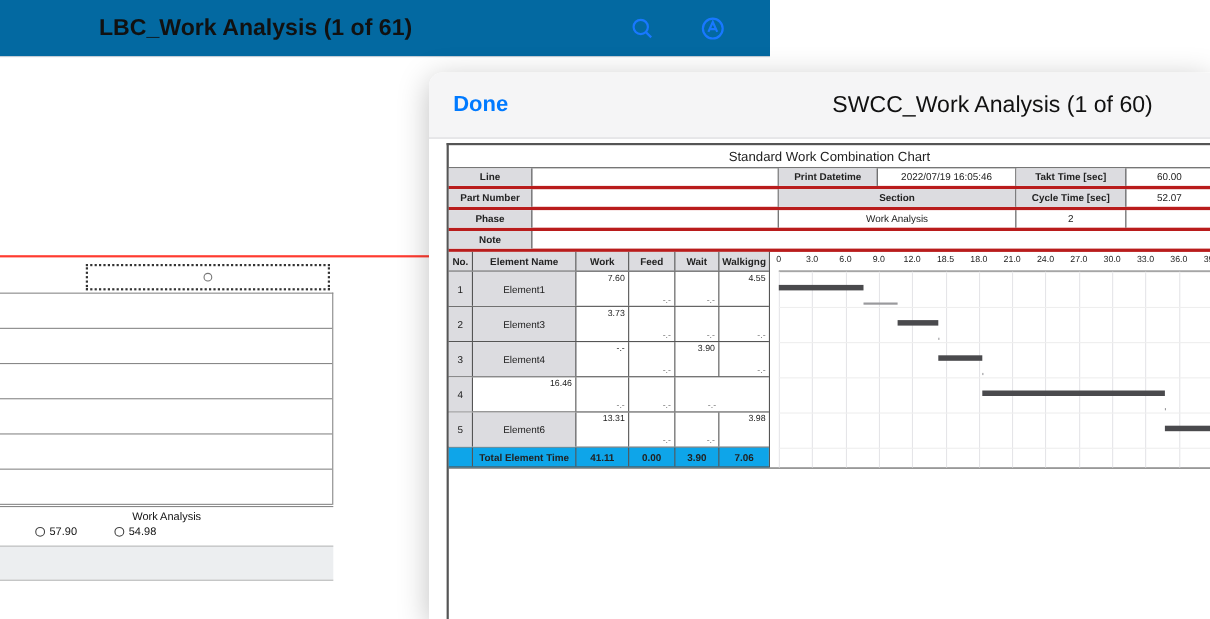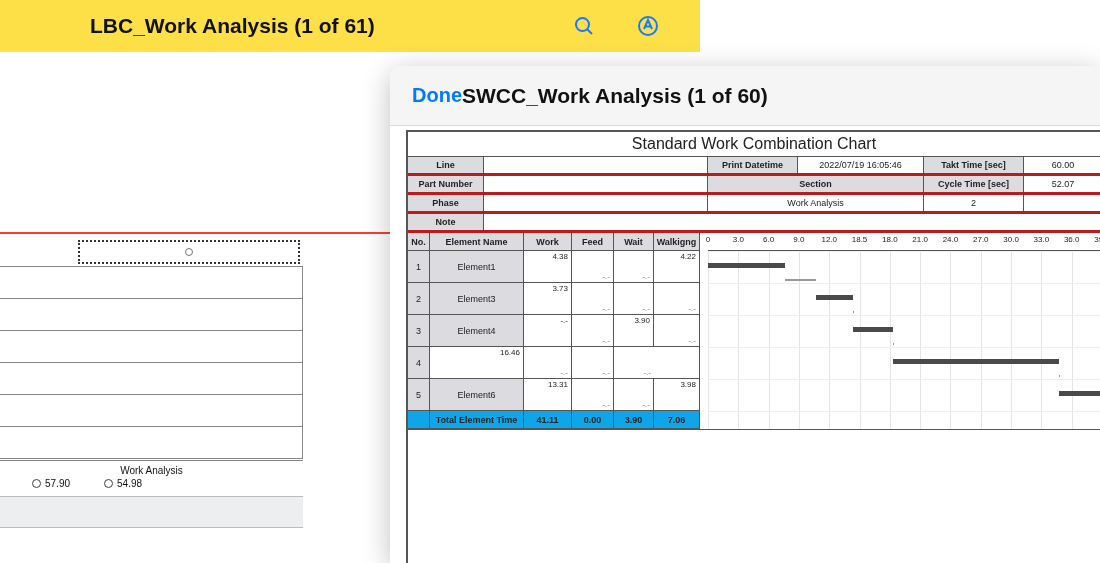--- a/index.html
+++ b/index.html
@@ -10,21 +10,21 @@
     font-size: 13px; color: #111;
   }
 
   
   .back-window {
     position: absolute; left: 0; top: 0; width: 700px; height: 563px;
     background: #fff;
   }
   .back-toolbar {
     height: 52px; display: flex; align-items: center;
-    background: #fde047;
+    background: #0369a1;
     border-bottom: 1px solid #d9d9dc;
     padding: 0 20px;
   }
   .back-title {
     font-size: 21px; font-weight: 700; color: #111; margin-left: 70px;
   }
   .back-toolbar-spacer { flex: 1; }
   .tb-icon {
     width: 28px; height: 28px; margin: 0 18px;
     display: flex; align-items: center; justify-content: center;
@@ -72,31 +72,31 @@
     box-shadow: 0 6px 28px rgba(0,0,0,0.25);
     overflow: hidden;
   }
   .front-toolbar {
     height: 60px; display: flex; align-items: center;
     background: #f5f5f6; border-bottom: 1px solid #d9d9dc;
     padding: 0 22px;
   }
   .done-btn { color: #007aff; font-size: 20px; font-weight: 600; cursor: pointer; }
   .front-title {
-    flex: 1; text-align: left; font-size: 21px; font-weight: 700; color: #111;
+    flex: 1; text-align: right; font-size: 21px; font-weight: 400; color: #111;
     padding-right: 30px;
   }
 
   .doc {
     position: absolute; left: 16px; top: 64px; right: 0; bottom: 0;
     border: 2px solid #555; border-right: none; border-bottom: none;
     background: #fff; font-size: 9px; color: #222;
   }
   .doc-title {
-    text-align: center; font-size: 16px; padding: 3px 0;
+    text-align: center; font-size: 12px; padding: 3px 0;
     border-bottom: 1px solid #555;
   }
 
   
   .hdr { display: grid; border-bottom: 3px solid #b91c1c; }
   .hdr .cell { border-right: 1px solid #555; padding: 2px 4px; display:flex; align-items:center; justify-content:center; min-height: 16px; }
   .hdr .lab { background: #dcdce0; font-weight: 600; }
   .hdr-a { grid-template-columns: 76px 224px 90px 126px 100px 78px; }
   .hdr-b { grid-template-columns: 76px 224px 216px 100px 78px; }
   .hdr-d { grid-template-columns: 76px 618px; }
@@ -221,33 +221,33 @@
           <div>Work</div>
           <div>Feed</div>
           <div>Wait</div>
           <div>Walkigng</div>
         </div>
         <div id="et-rows">
             <div class="et-row">
               <div class="idx">1</div>
               <div class="name">Element1</div>
               <div class="sub">
-                <span>4.38</span>
-                <span></span>
-              </div>
-              <div class="sub">
-                <span></span>
-                <span>-.-</span>
-              </div>
-              <div class="sub">
-                <span></span>
-                <span>-.-</span>
-              </div>
-              <div class="sub">
-                <span>4.22</span>
+                <span>7.60</span>
+                <span></span>
+              </div>
+              <div class="sub">
+                <span></span>
+                <span>-.-</span>
+              </div>
+              <div class="sub">
+                <span></span>
+                <span>-.-</span>
+              </div>
+              <div class="sub">
+                <span>4.55</span>
                 <span></span>
               </div>
             </div>
             <div class="et-row">
               <div class="idx">2</div>
               <div class="name">Element3</div>
               <div class="sub">
                 <span>3.73</span>
                 <span></span>
               </div>

